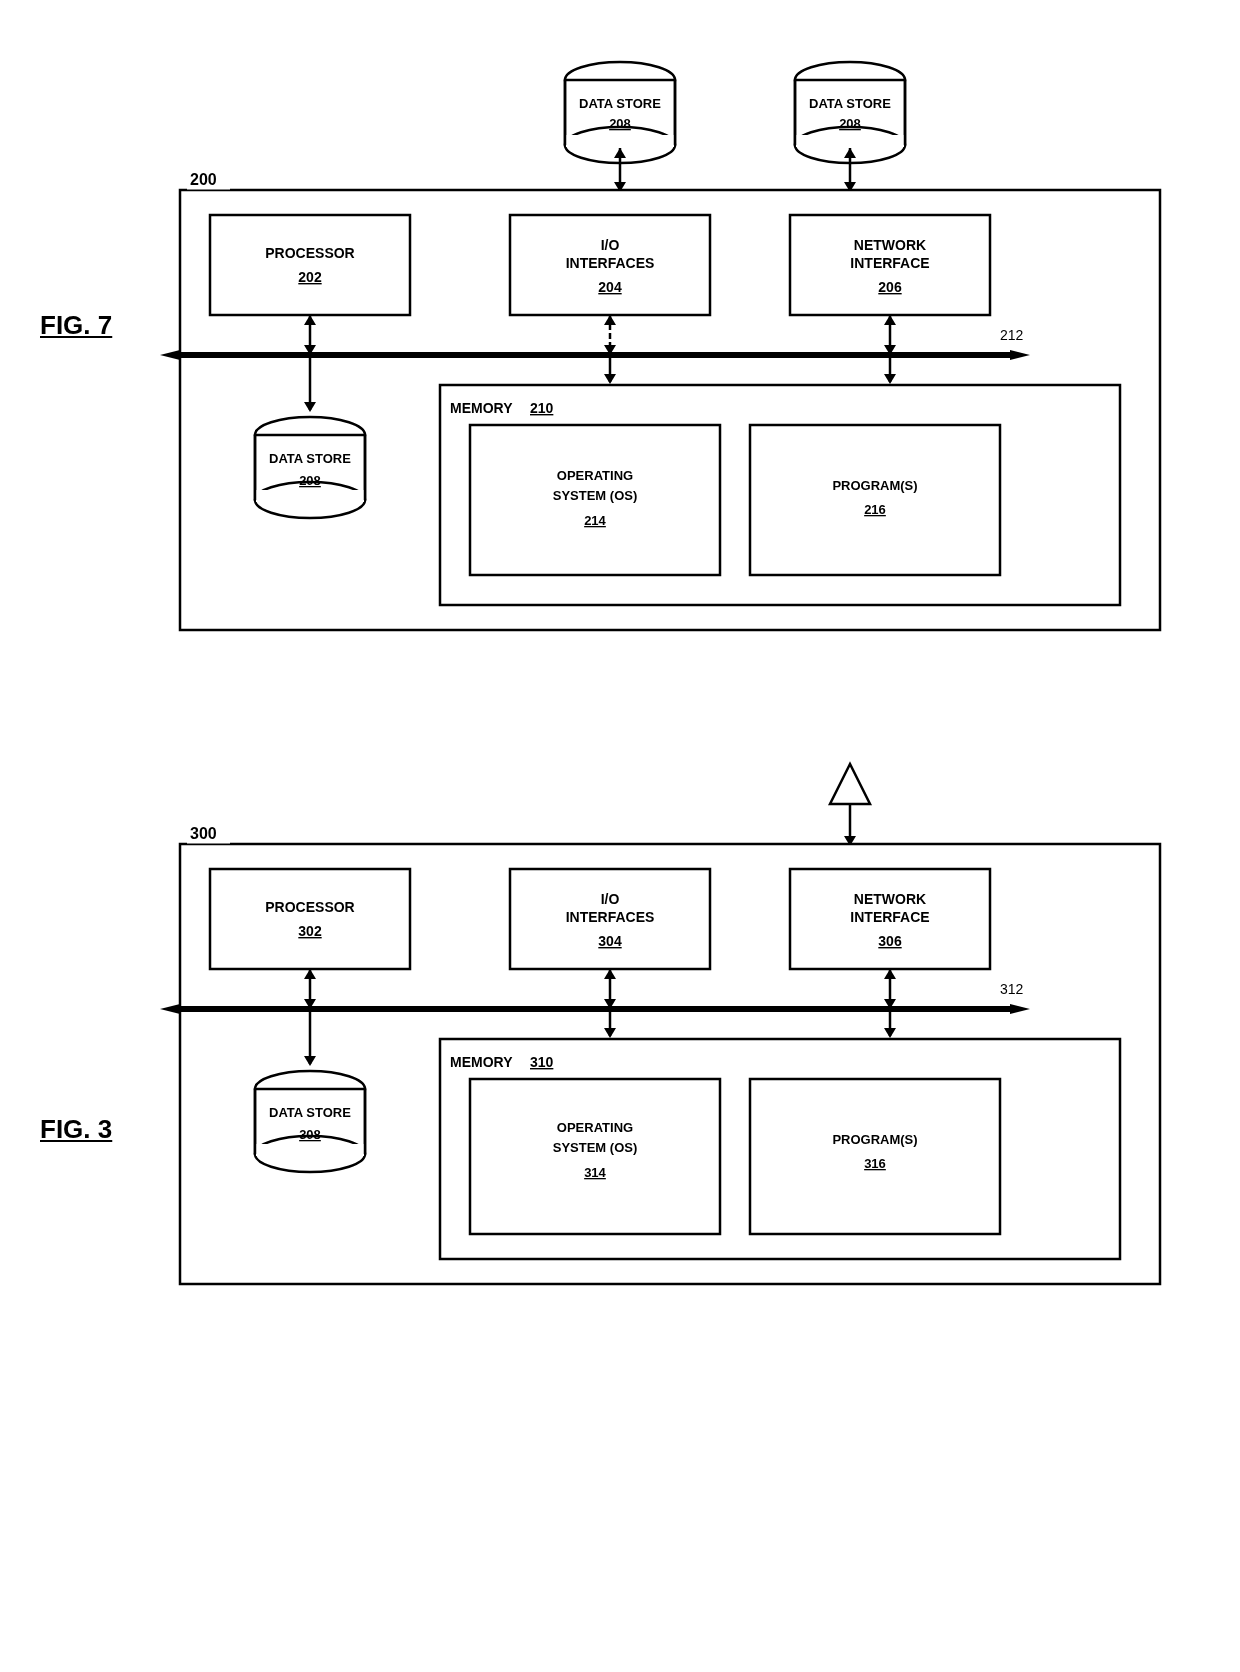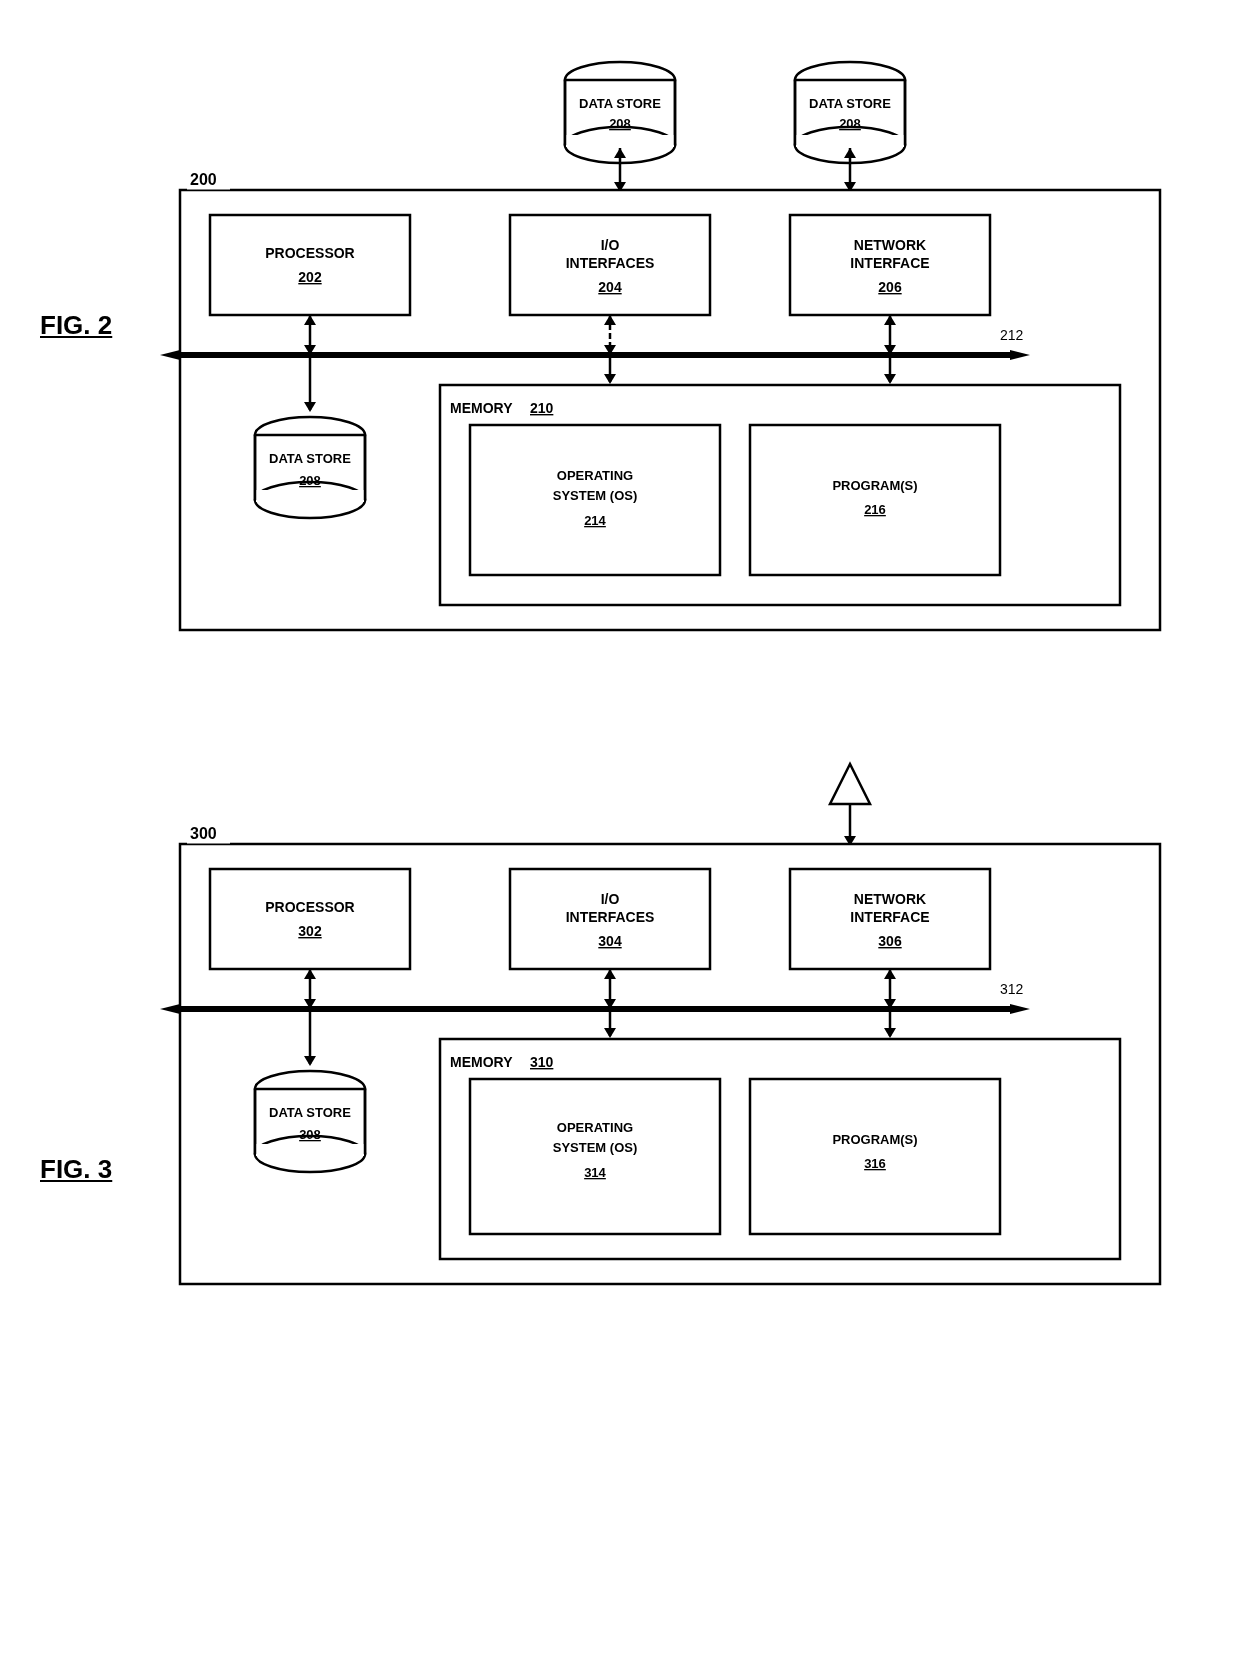--- a/index.html
+++ b/index.html
@@ -25,21 +25,21 @@
       margin-bottom: 40px;
     }
   </style>
 </head>
 <body>
 
 <div class="page">
 
   <div class="fig-section">
     <div style="position:absolute; left:20px; top:280px; font-size:26px; font-weight:bold; text-decoration:underline;">
-      <span>FIG. 2</span>
+      <span>FIG. 7</span>
     </div>
 
     
     <svg width="1100" height="660" style="margin-left:110px; margin-top:10px;">
 
       <ellipse cx="490" cy="40" rx="55" ry="18" fill="white" stroke="black" stroke-width="2.5"></ellipse>
       <rect x="435" y="40" width="110" height="65" fill="white" stroke="black" stroke-width="2.5" stroke-top="none"></rect>
       <ellipse cx="490" cy="105" rx="55" ry="18" fill="white" stroke="black" stroke-width="2.5"></ellipse>
 
       <rect x="436" y="95" width="108" height="12" fill="white"></rect>
@@ -130,21 +130,21 @@
       <text x="465" y="460" text-anchor="middle" font-size="13" font-weight="bold" font-family="Arial">SYSTEM (OS)</text>
       <text x="465" y="485" text-anchor="middle" font-size="13" font-weight="bold" font-family="Arial" text-decoration="underline">214</text>
 
       <rect x="620" y="385" width="250" height="150" fill="white" stroke="black" stroke-width="2.5"></rect>
       <text x="745" y="450" text-anchor="middle" font-size="13" font-weight="bold" font-family="Arial">PROGRAM(S)</text>
       <text x="745" y="474" text-anchor="middle" font-size="13" font-weight="bold" font-family="Arial" text-decoration="underline">216</text>
     </svg>
   </div>
 
   <div class="fig-section" style="margin-top: 20px;">
-    <div style="position:absolute; left:20px; top:370px; font-size:26px; font-weight:bold; text-decoration:underline;margin-top:40px;">
+    <div style="position:absolute; left:20px; top:370px; font-size:26px; font-weight:bold; text-decoration:underline;">
       <span>FIG. 3</span>
     </div>
 
     <svg width="1100" height="660" style="margin-left:110px; margin-top:10px;">
 
       <polygon points="720,10 700,50 740,50" fill="white" stroke="black" stroke-width="2.5"></polygon>
       <line x1="720" y1="50" x2="720" y2="90" stroke="black" stroke-width="2.5"></line>
 
       <polygon points="714,82 720,92 726,82" fill="black"></polygon>
 

